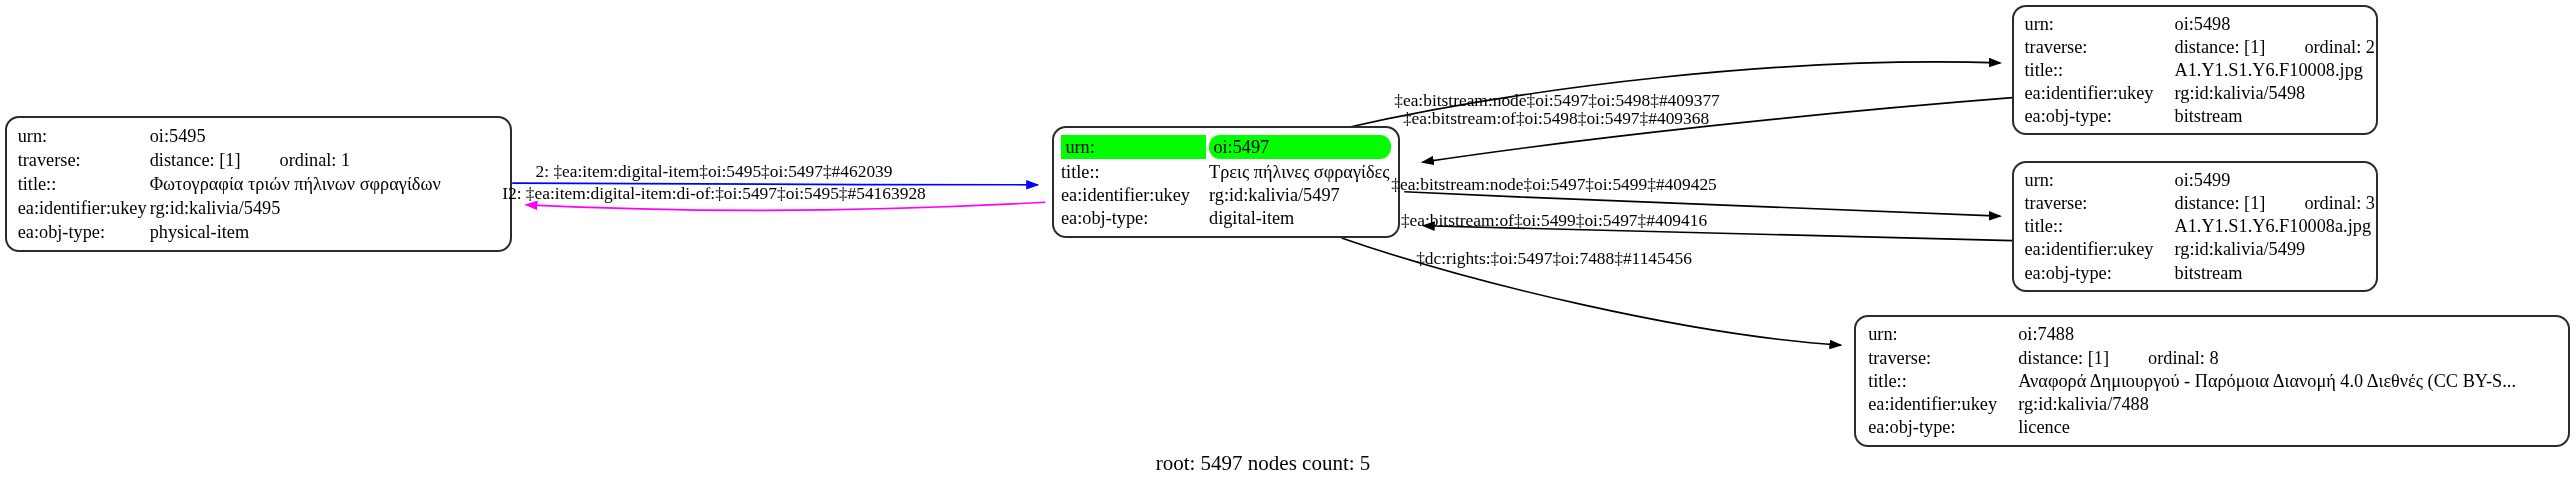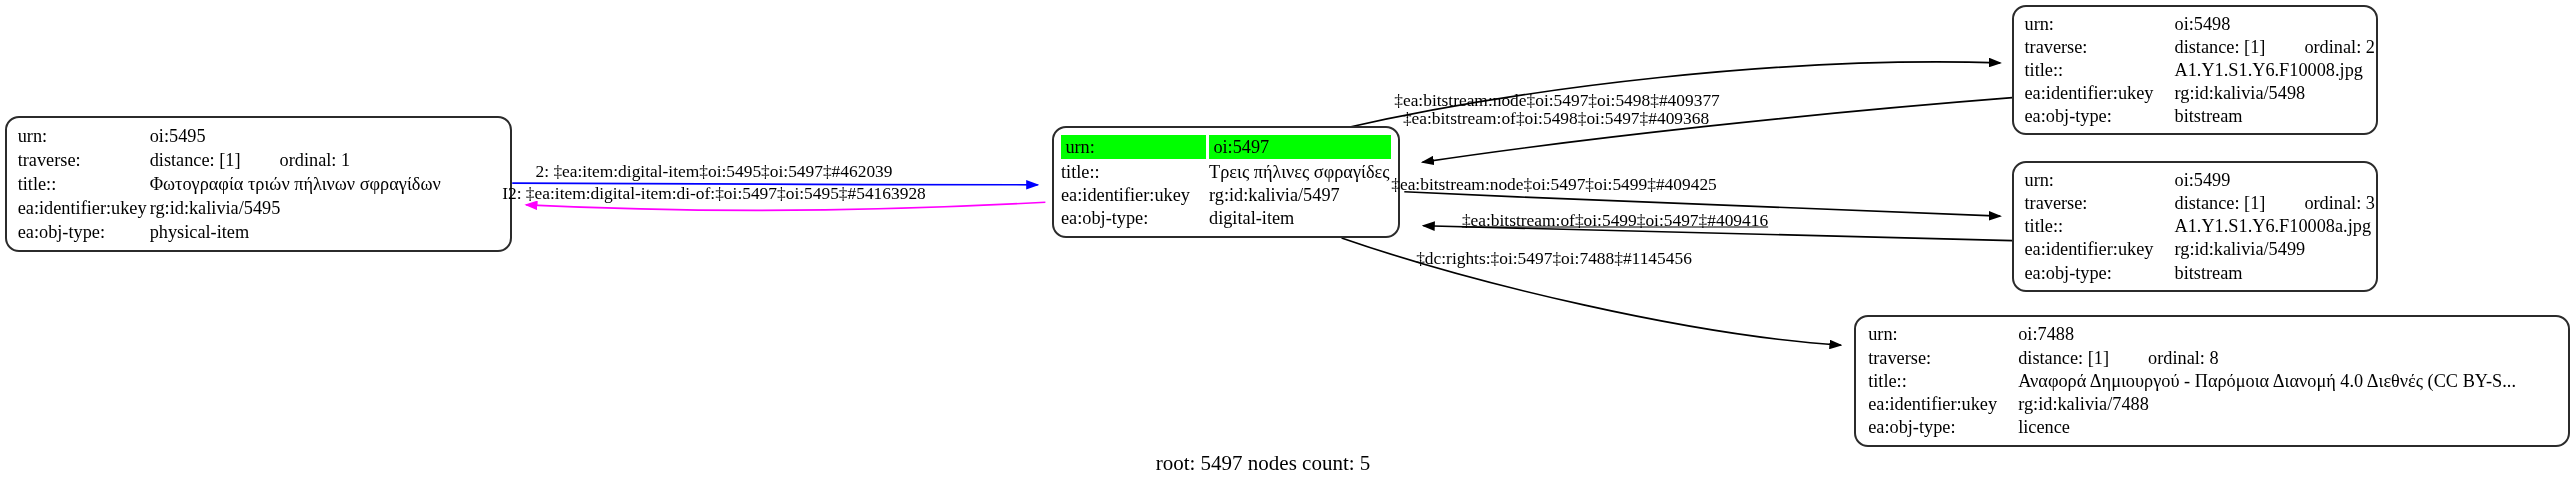--- a/index.html
+++ b/index.html
@@ -18,21 +18,21 @@
     padding:4.4px 10.5px; font-size:18.3px; line-height:1.1;
   }
   .row { display:flex; align-items:center; white-space:nowrap; }
   .lbl { display:inline-block; flex:none; width:var(--lw,139px); }
   .v2  { margin-left:39px; }
   .row.hl .lbl {
     background:var(--highlight,#00ff00);
     width:calc(var(--lw,139px) - 3.5px); margin-right:3.5px;
     padding:1.7px 4.4px; box-sizing:border-box;
   }
-  .row.hl .val { background:var(--highlight,#00ff00); flex:1; padding:1.7px 4.4px; }
+  .row.hl .val { background:var(--highlight,#00ff00); flex:1; padding:1.7px 4.4px;border-radius:11px; }
 
   .elabel {
     position:absolute; transform:translate(-50%,-50%);
     font-size:17.4px; white-space:nowrap;
   }
   .caption {
     position:absolute; transform:translate(-50%,-50%);
     font-size:21px; white-space:nowrap;
   }
 
@@ -182,19 +182,19 @@
       <span class="lbl">ea:obj-type:</span>
       <span class="val">licence</span>
     </div>
   </div>
 
   <div class="elabel" style="left:714px; top:171px;">2: ‡ea:item:digital-item‡oi:5495‡oi:5497‡#462039</div>
   <div class="elabel" style="left:714px; top:193px;">I2: ‡ea:item:digital-item:di-of:‡oi:5497‡oi:5495‡#54163928</div>
   <div class="elabel" style="left:1557px; top:56px;margin-top:44px;">‡ea:bitstream:node‡oi:5497‡oi:5498‡#409377</div>
   <div class="elabel" style="left:1556px; top:118px;">‡ea:bitstream:of‡oi:5498‡oi:5497‡#409368</div>
   <div class="elabel" style="left:1554px; top:184px;">‡ea:bitstream:node‡oi:5497‡oi:5499‡#409425</div>
-  <div class="elabel" style="left:1615px; top:220px;text-decoration:underline;">‡ea:bitstream:of‡oi:5499‡oi:5497‡#409416</div>
+  <div class="elabel" style="left:1554px; top:220px;">‡ea:bitstream:of‡oi:5499‡oi:5497‡#409416</div>
   <div class="elabel" style="left:1554px; top:258px;">‡dc:rights:‡oi:5497‡oi:7488‡#1145456</div>
 
   <div class="caption" style="left:1263px; top:463px;">root: 5497 nodes count: 5</div>
 
 </div>
 
 
 </body></html>

